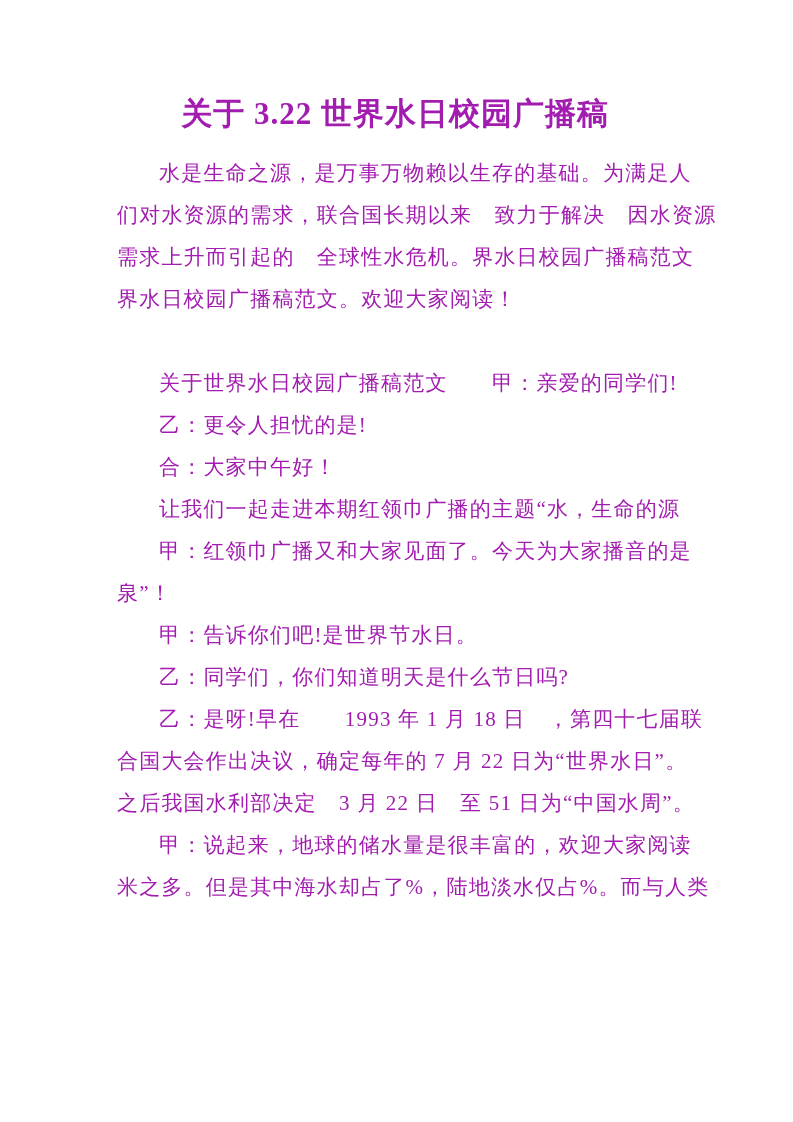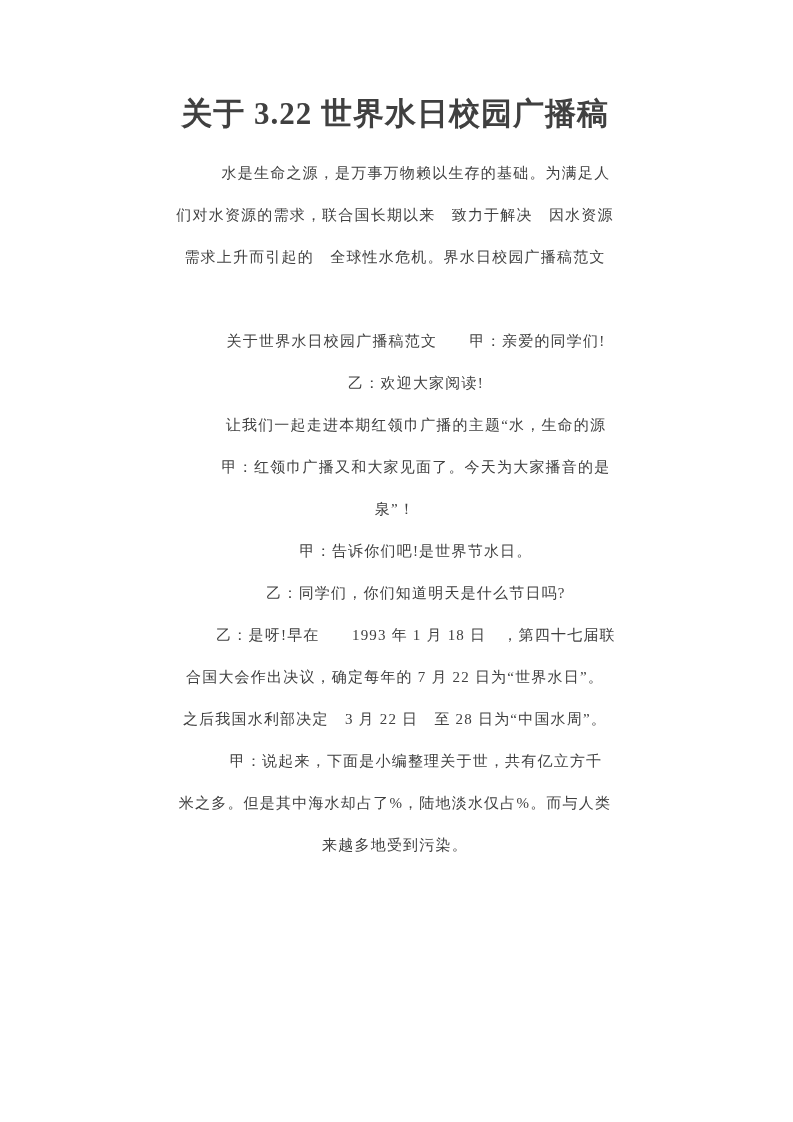--- a/index.html
+++ b/index.html
@@ -5,21 +5,21 @@
   html, body {
     margin: 0;
     padding: 0;
     background: #ffffff;
   }
   .page {
     position: relative;
     width: 793px;
     height: 1122px;
     background: #ffffff;
-    color: #404040;
+    color: #a21caf;
     font-family: "Liberation Serif", "DejaVu Serif", serif;
     overflow: hidden;
   }
   .content {
     position: absolute;
     left: 117px;
     top: 92px;
     width: 556px;
   }
   .doc-title {
@@ -29,49 +29,49 @@
     text-align: center;
     letter-spacing: 1px;
     white-space: nowrap;
   }
   .body-text {
     margin-top: 16px;
   }
   .line {
     height: 42px;
     line-height: 42px;
-    font-size: 15px;
+    font-size: 21px;
     letter-spacing: 1.2px;
     white-space: pre;
     overflow: visible;
-    text-align: center;
   }
   .line.indent {
     padding-left: 42px;
   }
 </style>
 </head>
 <body>
 
 <div class="page">
   <div class="content">
     <div class="doc-title">关于 3.22 世界水日校园广播稿</div>
     <div class="body-text">
       <div class="line indent">水是生命之源，是万事万物赖以生存的基础。为满足人</div>
       <div class="line">们对水资源的需求，联合国长期以来　致力于解决　因水资源</div>
       <div class="line">需求上升而引起的　全球性水危机。界水日校园广播稿范文</div>
+      <div class="line">界水日校园广播稿范文。欢迎大家阅读！</div>
       <div class="line"></div>
       <div class="line indent">关于世界水日校园广播稿范文　　甲：亲爱的同学们!</div>
-      <div class="line indent">乙：欢迎大家阅读!</div>
+      <div class="line indent">乙：更令人担忧的是!</div>
+      <div class="line indent">合：大家中午好！</div>
       <div class="line indent">让我们一起走进本期红领巾广播的主题“水，生命的源</div>
       <div class="line indent">甲：红领巾广播又和大家见面了。今天为大家播音的是</div>
       <div class="line">泉”！</div>
       <div class="line indent">甲：告诉你们吧!是世界节水日。</div>
       <div class="line indent">乙：同学们，你们知道明天是什么节日吗?</div>
       <div class="line indent">乙：是呀!早在　　1993 年 1 月 18 日　，第四十七届联</div>
       <div class="line">合国大会作出决议，确定每年的 7 月 22 日为“世界水日”。</div>
-      <div class="line">之后我国水利部决定　3 月 22 日　至 28 日为“中国水周”。</div>
-      <div class="line indent">甲：说起来，下面是小编整理关于世，共有亿立方千</div>
+      <div class="line">之后我国水利部决定　3 月 22 日　至 51 日为“中国水周”。</div>
+      <div class="line indent">甲：说起来，地球的储水量是很丰富的，欢迎大家阅读</div>
       <div class="line">米之多。但是其中海水却占了%，陆地淡水仅占%。而与人类</div>
-      <div class="line">来越多地受到污染。</div>
     </div>
   </div>
 </div>
 
 </body></html>

